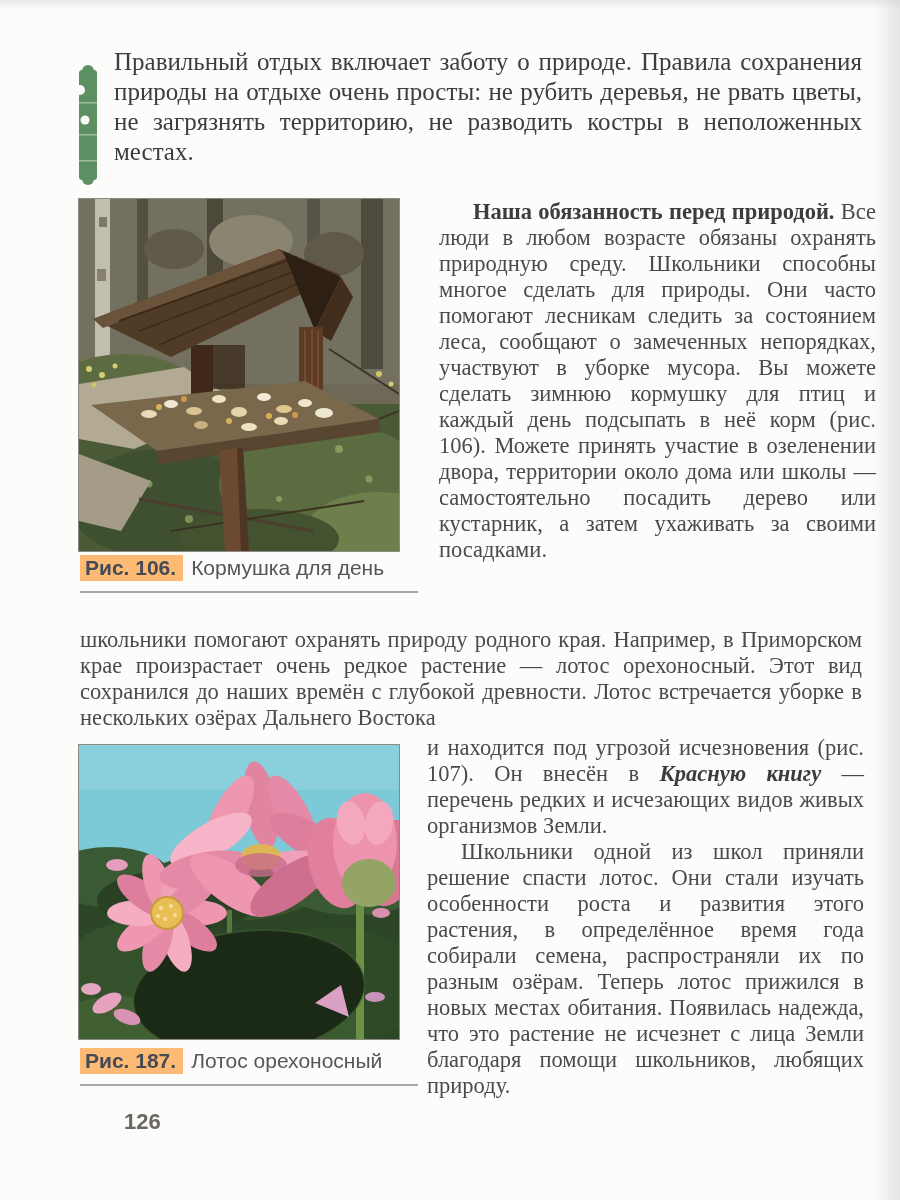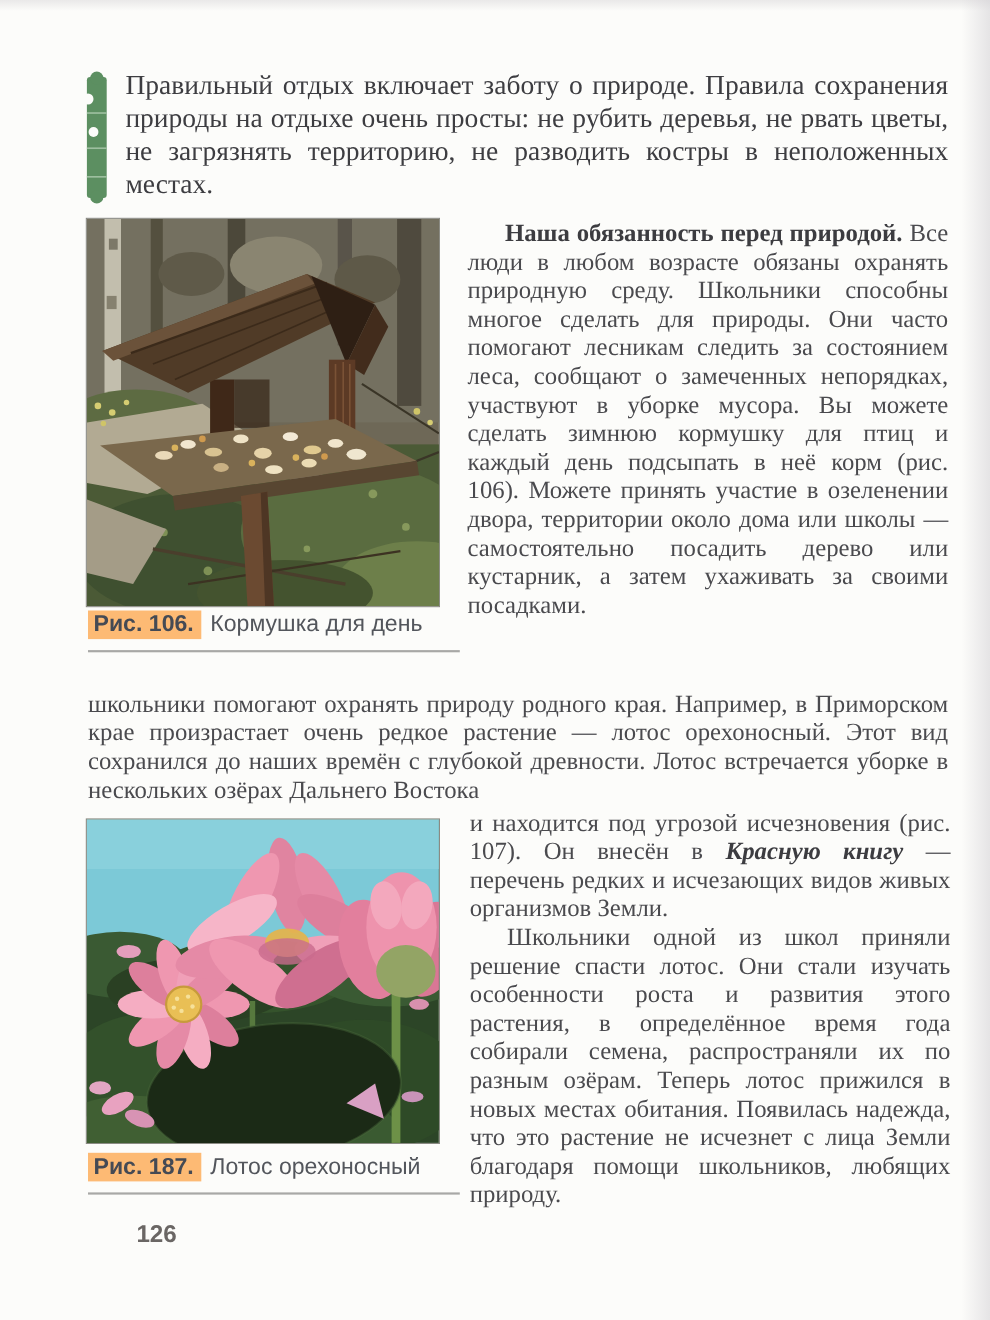--- a/index.html
+++ b/index.html
@@ -12,25 +12,25 @@
     position:absolute;top:0;right:0;width:26px;height:1200px;
     background:linear-gradient(to right, rgba(210,208,212,0), rgba(210,208,212,.55));
   }
   .scan-shade-top{
     position:absolute;top:0;left:0;width:900px;height:10px;
     background:linear-gradient(to bottom, rgba(215,213,215,.5), rgba(215,213,215,0));
   }
   .abs{position:absolute;}
   
   .intro{
-    left:114px;top:63px;width:748px;
+    left:114px;top:47px;width:748px;
     font-size:25px;line-height:30px;color:#3d3d41;
     text-align:justify;text-align-last:left;
   }
-  .colA{left:425px;top:199px;width:437px;}
+  .colA{left:439px;top:199px;width:437px;}
   .wideB{left:80px;top:627px;width:782px;}
   .colC{left:427px;top:735px;width:437px;}
   .bodytext{
     font-size:22.5px;line-height:26px;color:#4a4a4e;
     text-align:justify;text-align-last:left;
   }
   .bodytext p{margin:0;}
   .indent{text-indent:34px;}
   .lead-bold{font-weight:bold;color:#3c3c40;}
   .bold-italic{font-weight:bold;font-style:italic;color:#3c3c40;}

